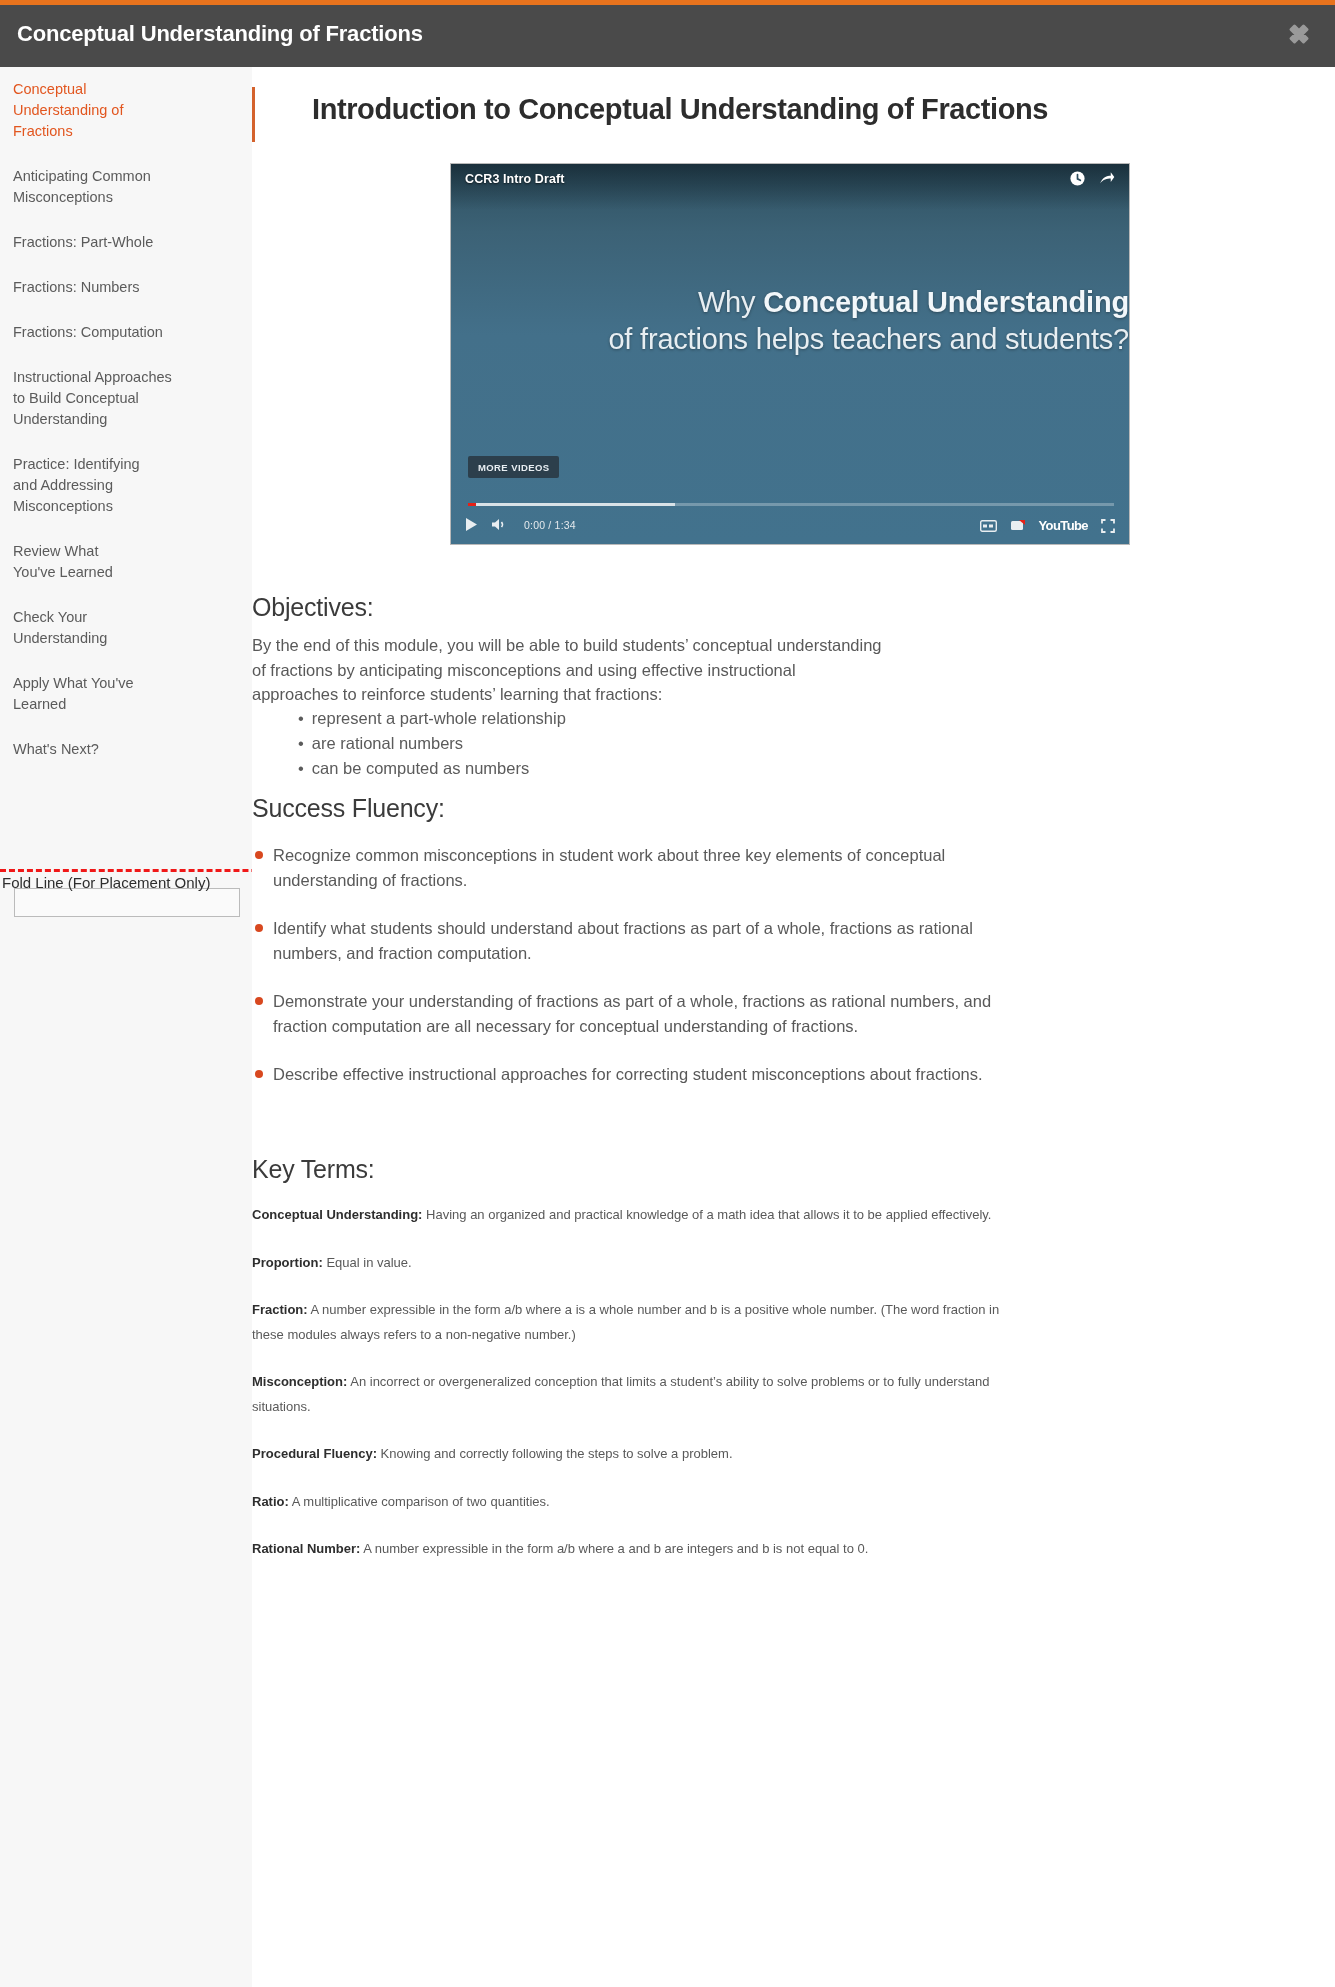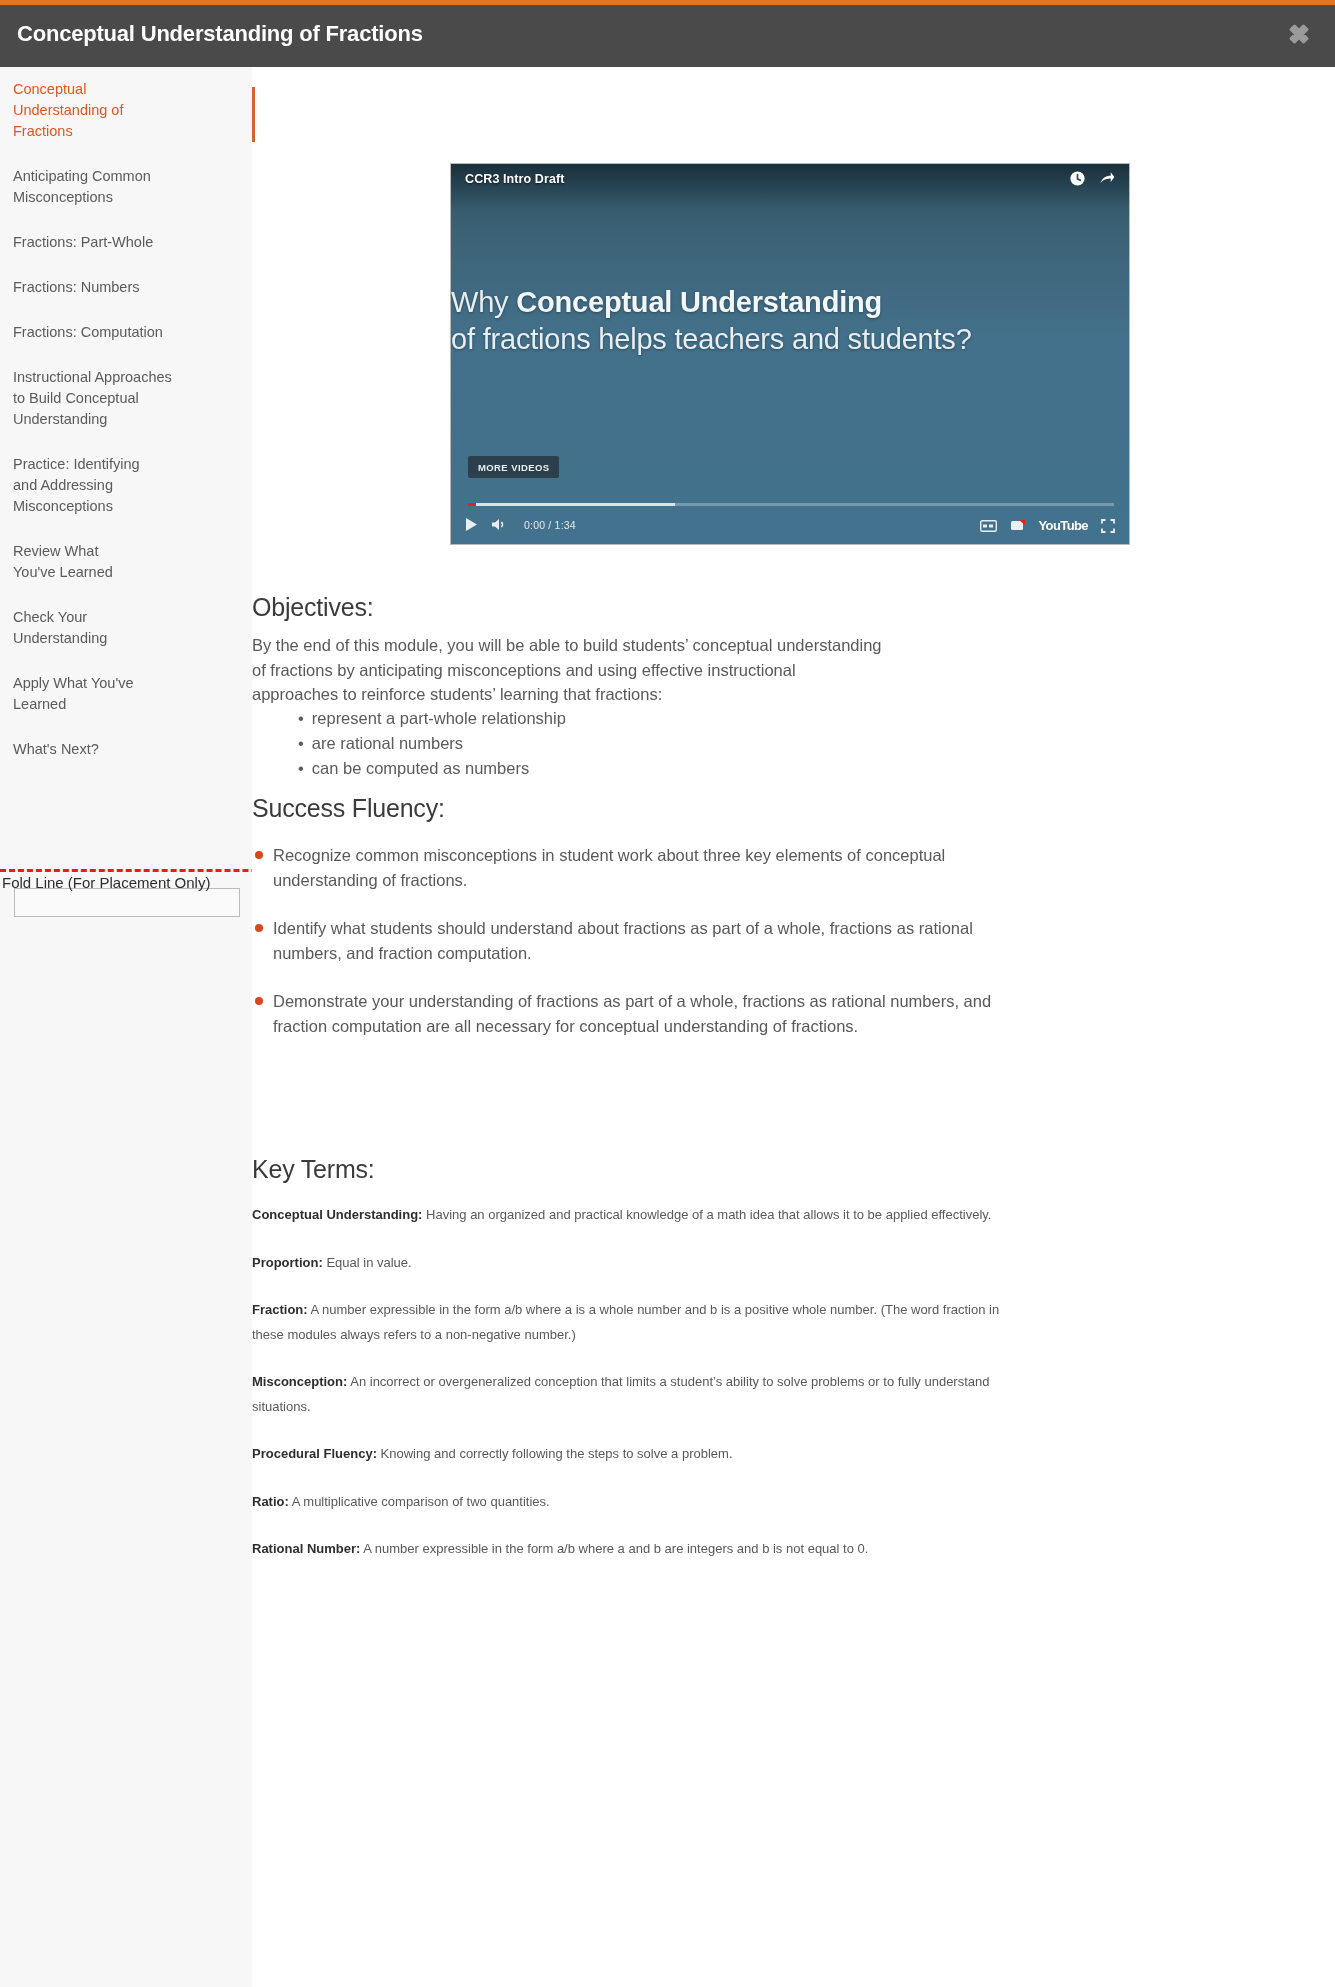--- a/index.html
+++ b/index.html
@@ -147,21 +147,21 @@
   .video-top-icons {
     position: absolute;
     right: 14px; top: 6px;
     display: flex; gap: 12px; align-items: center;
   }
   .vt-icon { width: 17px; height: 17px; cursor: pointer; }
   .video-headline {
     position: absolute;
     left: 0; top: 120px;
     width: 100%;
-    text-align: left;
+    text-align: right;
     color: #e7eef2;
     font-size: 29px;
     line-height: 37px;
     letter-spacing: -0.2px;
     text-shadow: 0 1px 3px rgba(0,0,0,.35);
   }
   .video-headline b { font-weight: bold; color: #f2f7fa; }
   .more-videos {
     position: absolute;
     left: 17px; top: 292px;
@@ -306,20 +306,21 @@
       <div class="nav-item">What's Next?</div>
     </div>
     <input class="sidebar-input" type="text" placeholder="" style="">
   </div>
 
   <div class="fold-line"></div>
   <div class="fold-label">Fold Line (For Placement Only)</div>
 
   <div class="content">
     <div class="title-accent"></div>
+    <div class="page-title">Introduction to Conceptual Understanding of Fractions</div>
 
     <div class="video">
       <div class="video-topbar"></div>
       <div class="video-name">CCR3 Intro Draft</div>
       <div class="video-top-icons">
         <svg class="vt-icon" viewBox="0 0 24 24">
           <circle cx="12" cy="12" r="10" fill="#ffffff"></circle>
           <path d="M12 6.5v6l4 2" stroke="#2c4d5e" stroke-width="2.4" fill="none" stroke-linecap="round"></path>
         </svg>
         <svg class="vt-icon" viewBox="0 0 24 24">
@@ -374,20 +375,21 @@
       <li>represent a part-whole relationship</li>
       <li>are rational numbers</li>
       <li>can be computed as numbers</li>
     </ul>
 
     <div class="section-head" style="top:727px;">Success Fluency:</div>
     <div class="criteria" style="top:776px;">
       <div class="criterion">Recognize common misconceptions in student work about three key elements of conceptual understanding of fractions.</div>
       <div class="criterion">Identify what students should understand about fractions as part of a whole, fractions as rational numbers, and fraction computation.</div>
       <div class="criterion">Demonstrate your understanding of fractions as part of a whole, fractions as rational numbers, and fraction computation are all necessary for conceptual understanding of fractions.</div>
+      <div class="criterion">Describe effective instructional approaches for correcting student misconceptions about fractions.</div>
     </div>
 
     <div class="section-head" style="top:1088px;">Key Terms:</div>
     <div class="terms" style="top:1136px;">
       <div class="term"><b>Conceptual Understanding:</b><span> Having an organized and practical knowledge of a math idea that allows it to be applied effectively.</span></div>
       <div class="term"><b>Proportion:</b><span> Equal in value.</span></div>
       <div class="term"><b>Fraction:</b><span>  A number expressible in the form a/b where a is a whole number and b is a positive whole number. (The word fraction in these modules always refers to a non-negative number.)</span></div>
       <div class="term"><b>Misconception:</b><span> An incorrect or overgeneralized conception that limits a student’s ability to solve problems or to fully understand situations.</span></div>
       <div class="term"><b>Procedural Fluency:</b><span> Knowing and correctly following the steps to solve a problem.</span></div>
       <div class="term"><b>Ratio:</b><span> A multiplicative comparison of two quantities.</span></div>

